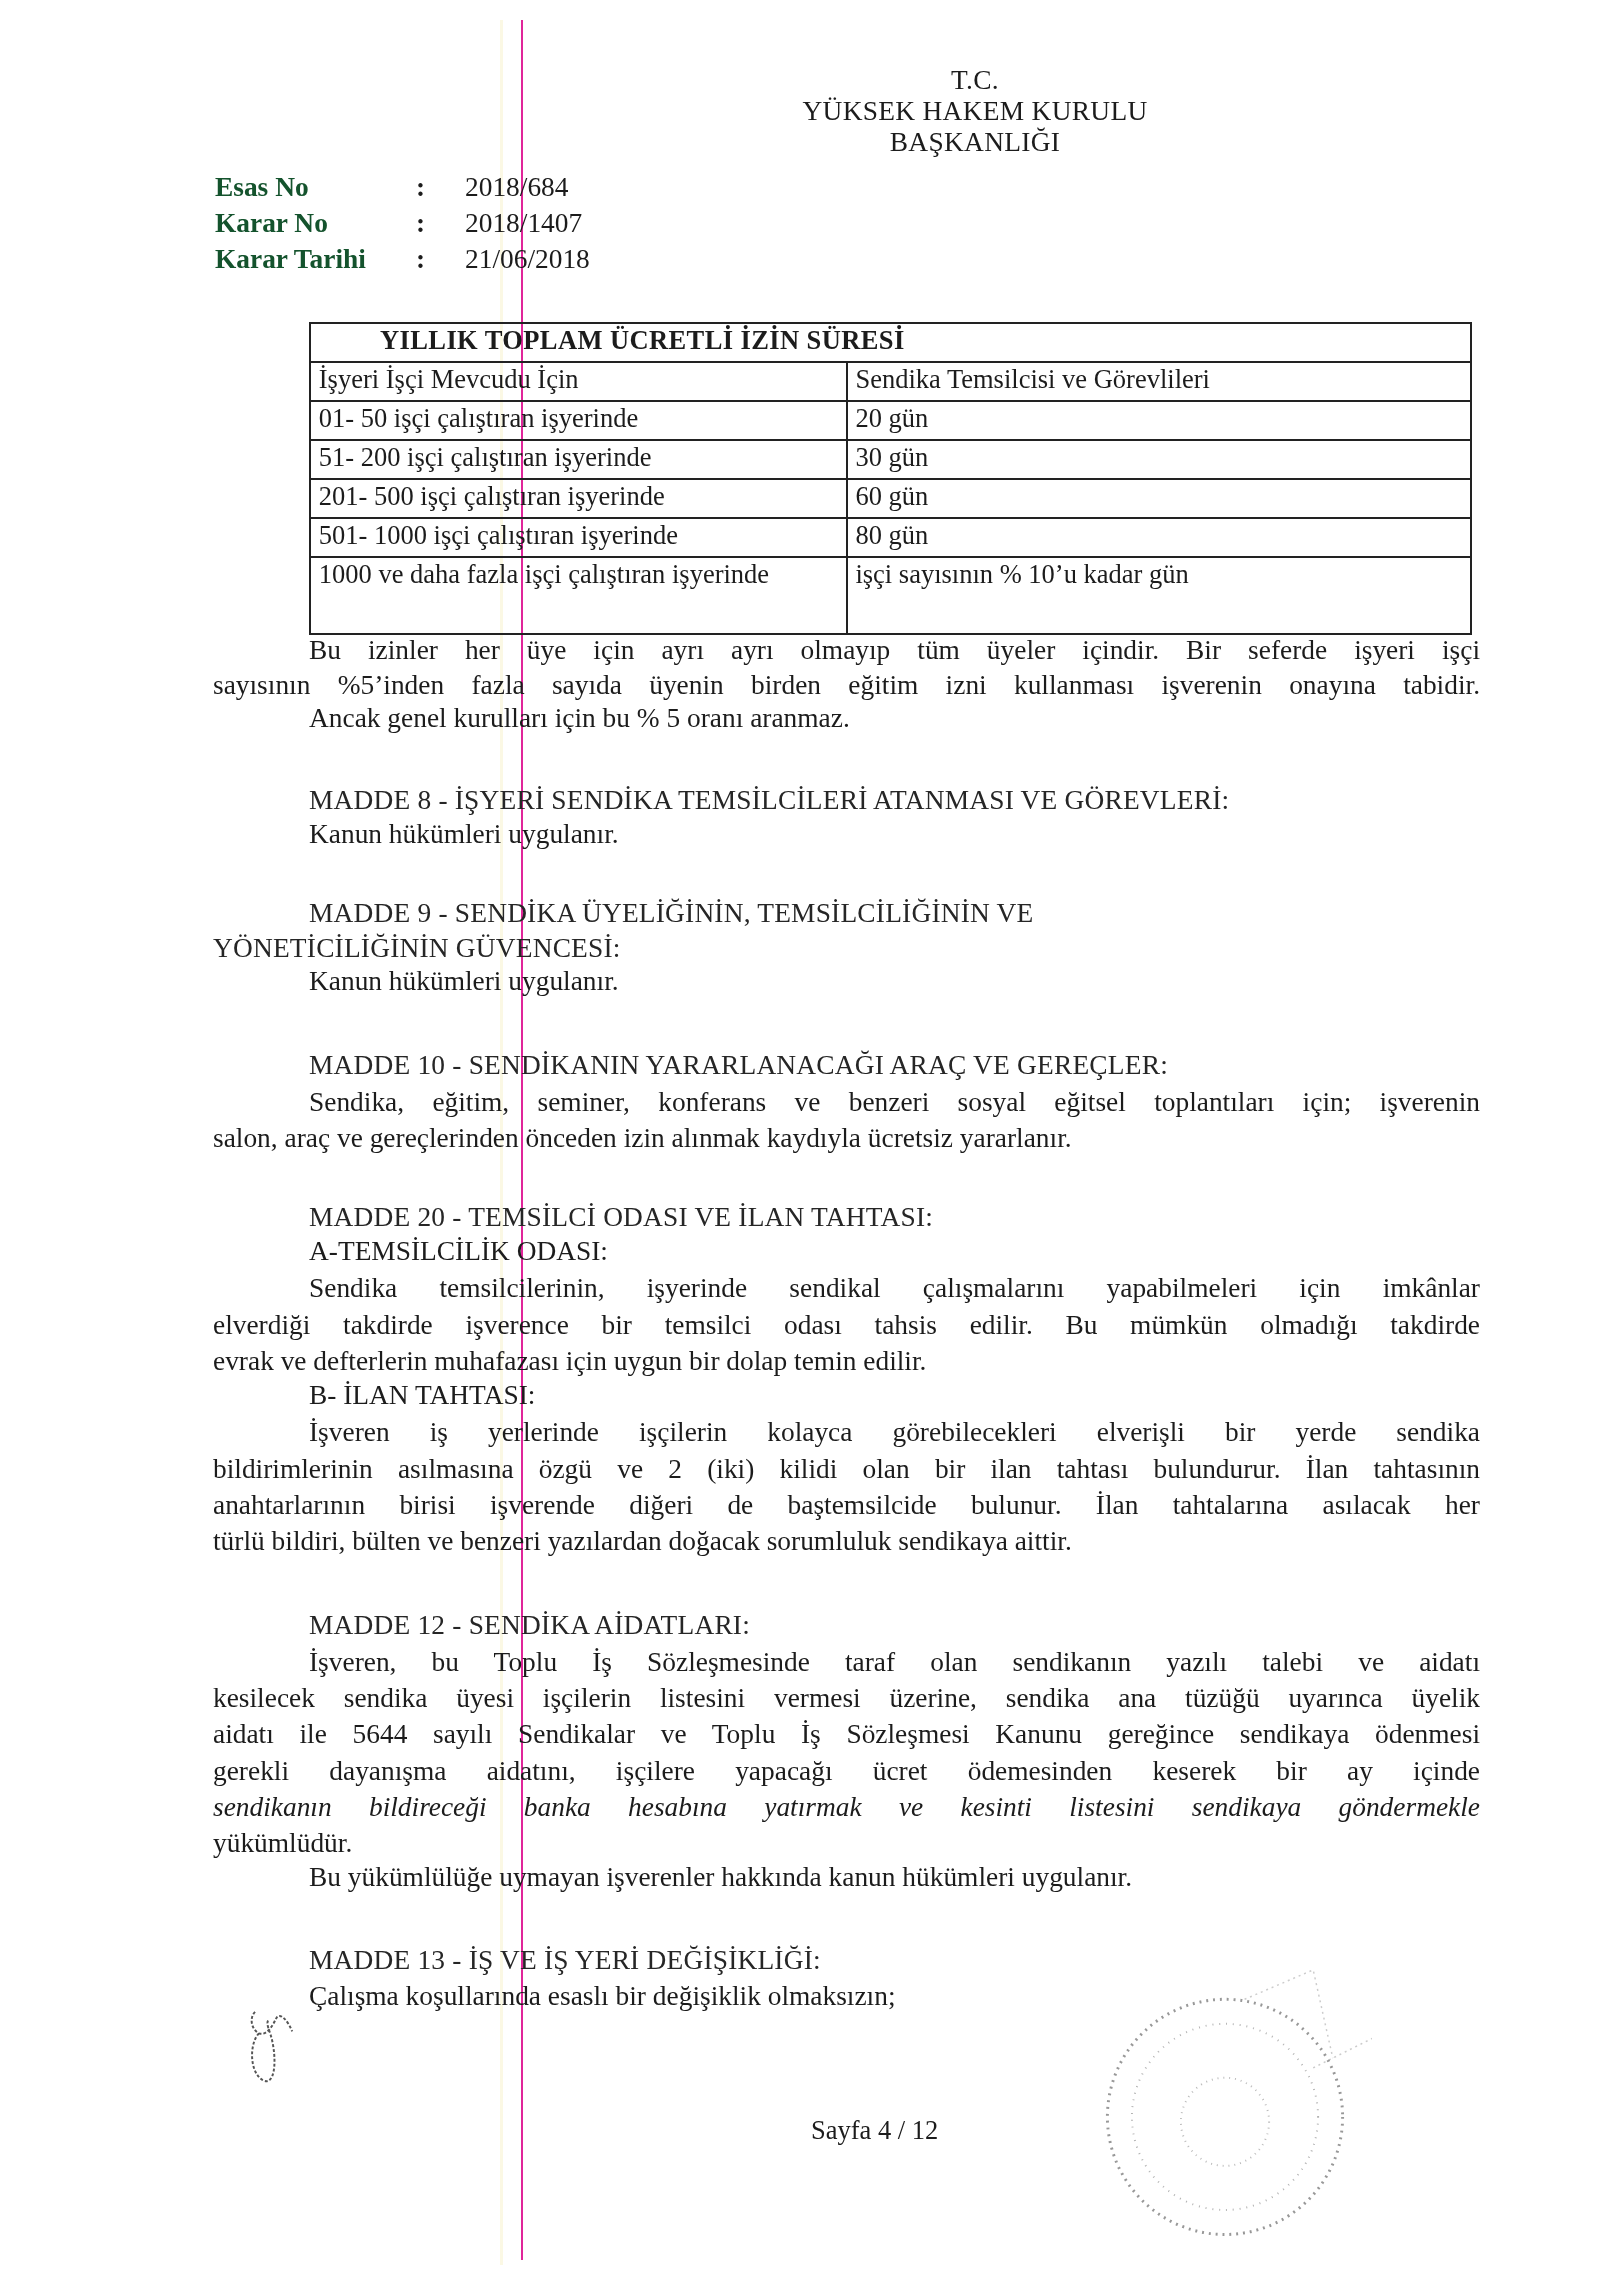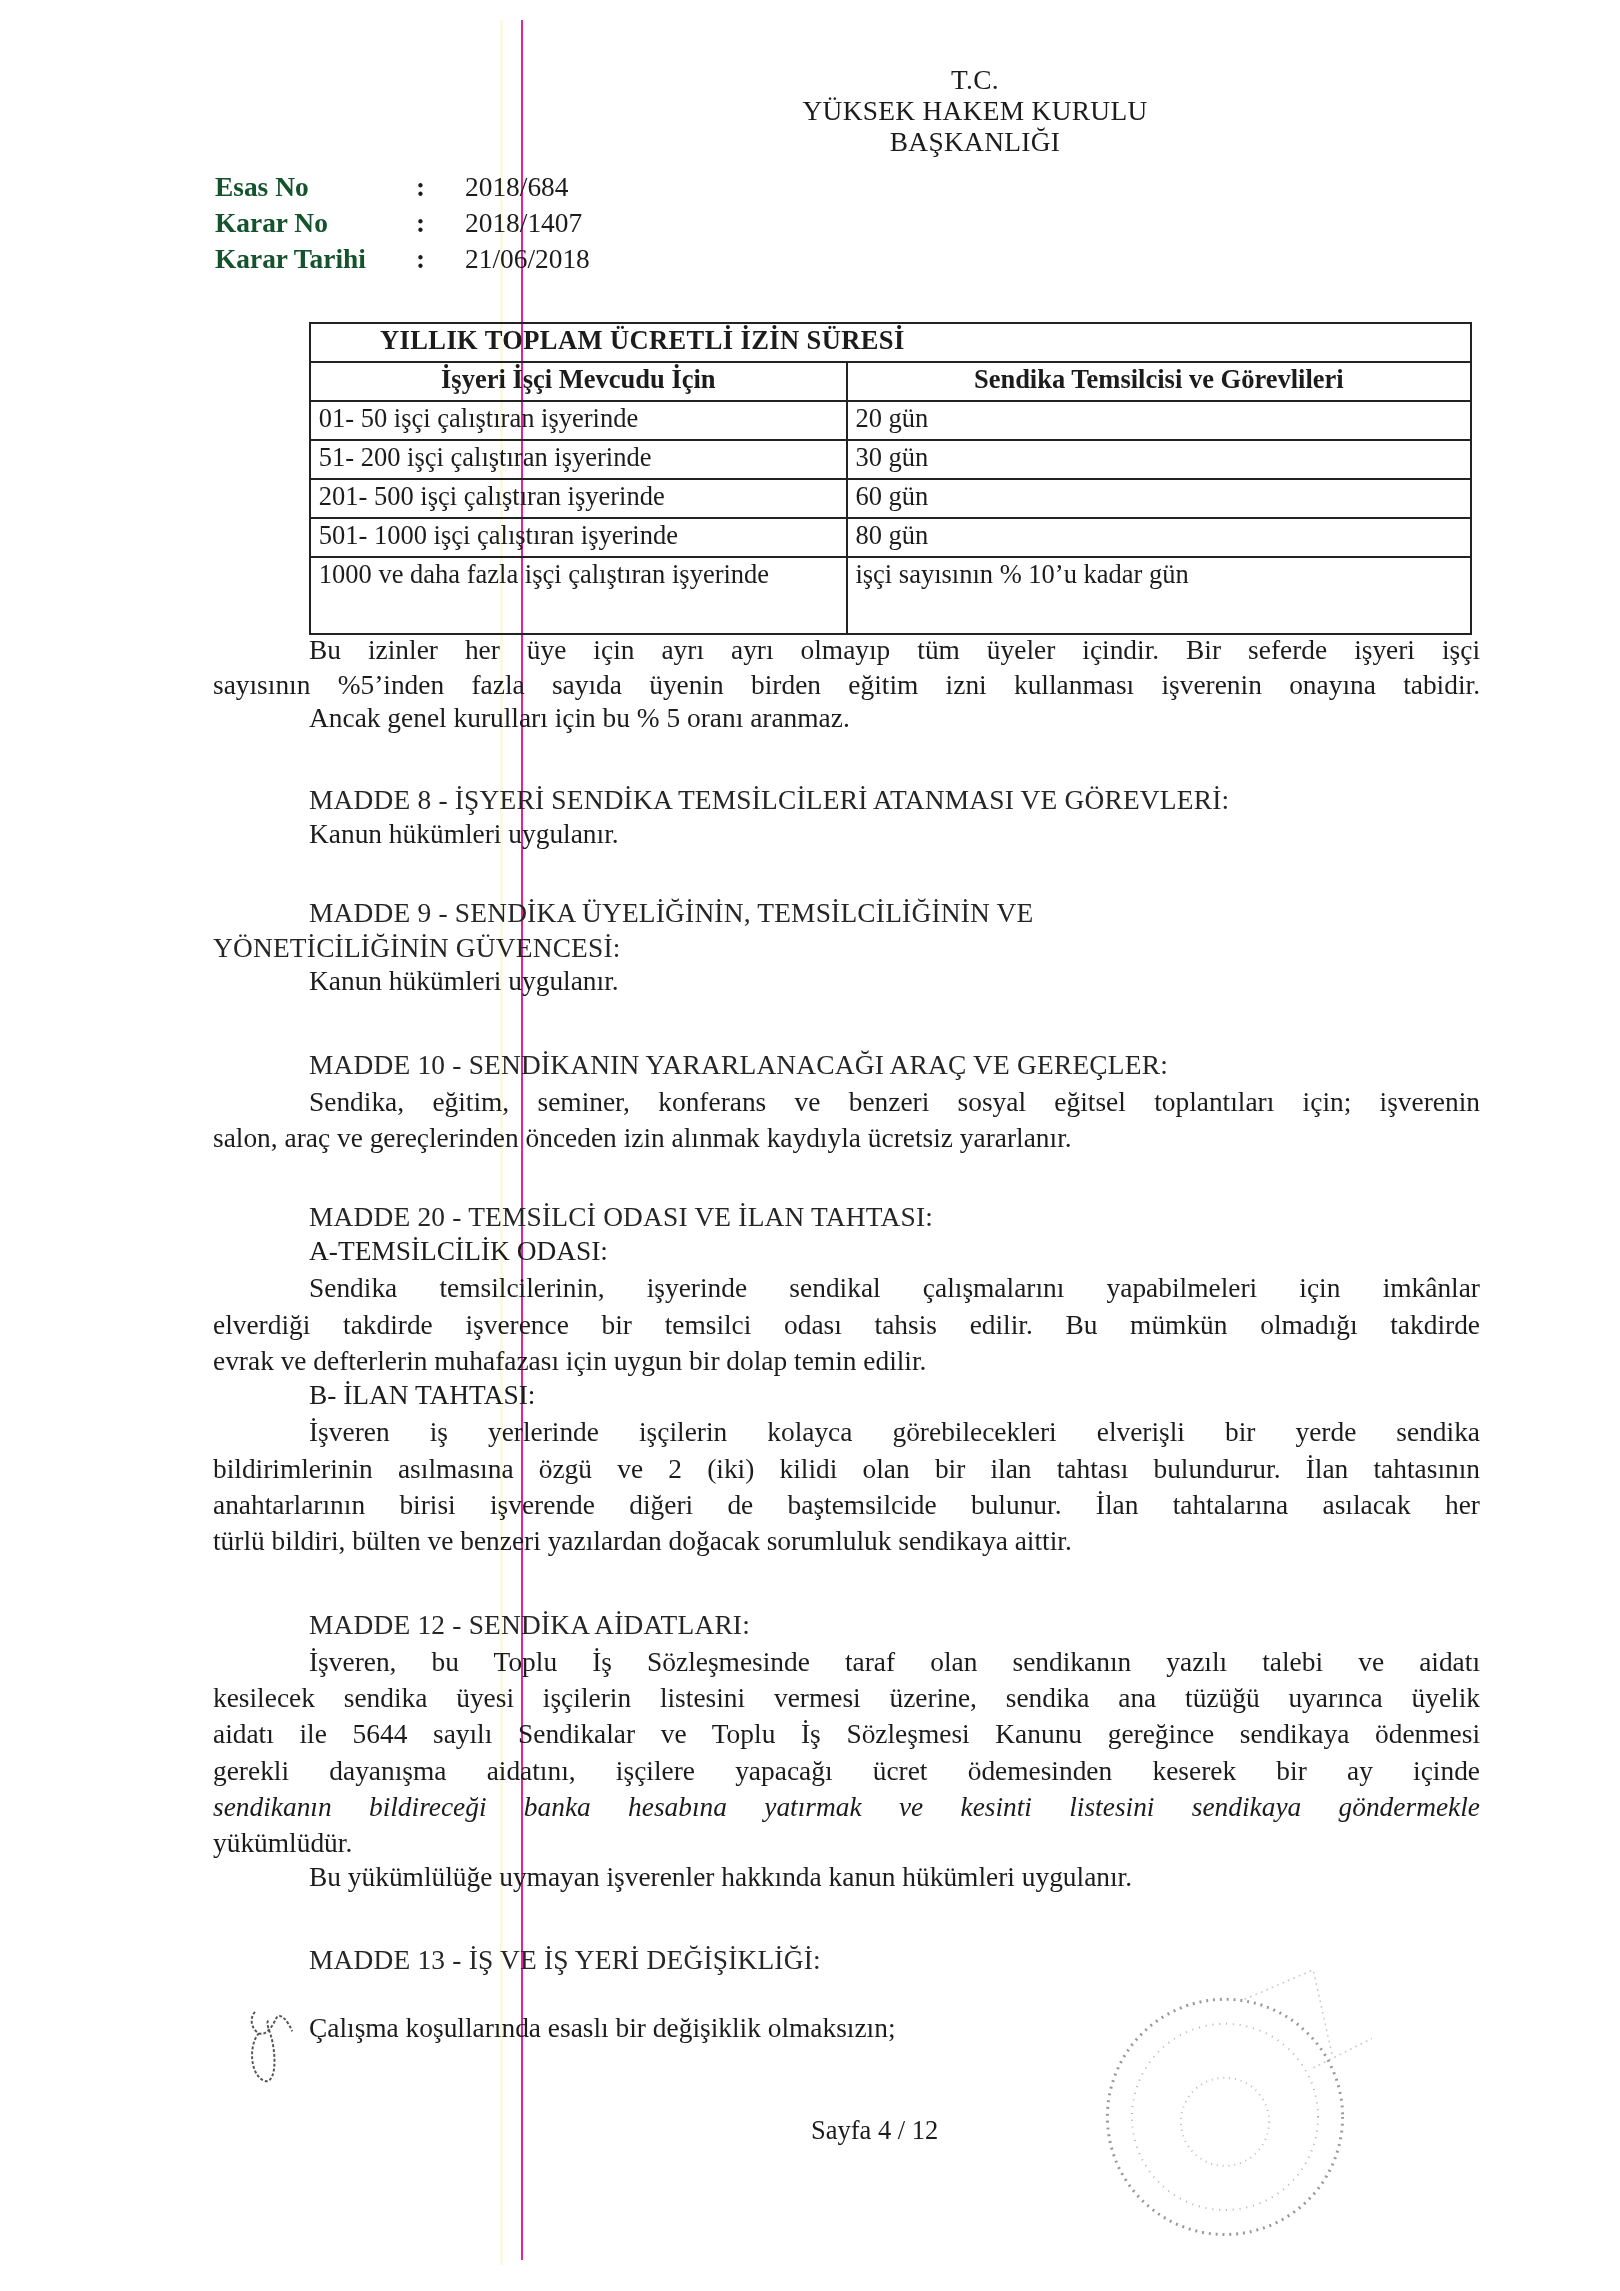--- a/index.html
+++ b/index.html
@@ -12,21 +12,21 @@
   .meta .colon { position:absolute; left:201px; font-weight:bold; }
   .meta .val { position:absolute; left:250px; }
   .line { font-size:27.4px; line-height:36px; left:213px; width:1267px; white-space:nowrap; }
   .just { text-align:justify; text-align-last:justify; white-space:normal; height:36px; overflow:hidden; }
   .ind { left:309px; width:1171px; }
   .madde { font-weight:normal; font-size:27.4px; letter-spacing:0.2px; color:#262626; }
   table.izin { position:absolute; left:309px; top:322px; width:1163px; border-collapse:collapse;
                font-size:26.5px; }
   table.izin td { border:2px solid #222; padding:0 7.8px; height:37px; line-height:33px; vertical-align:top; }
   table.izin td.title { font-weight:bold; padding-left:69px; letter-spacing:0.4px; }
-  table.izin td.hcol { font-weight:bold;text-align:center; }
+  table.izin td.hcol { font-weight:normal; }
   table.izin td.c1 { width:519px; }
   table.izin tr.last td { height:75px; }
   table.izin td.c1.jl { text-align:justify; }
   .pink-line { position:absolute; left:521px; top:19.6px; width:2px; height:2240px; background:#e0259a; }
   .yellow-line { position:absolute; left:500px; top:19.6px; width:2.9px; height:2245px; background:#fbf8e4; }
   .footer { font-size:26.5px; left:811px; top:2115px; }
   .signature { position:absolute; left:245px; top:2004px; width:69px; height:88px; }
   .stamp { position:absolute; left:1078px; top:1960px; width:294px; height:304px; }
 </style>
 </head>
@@ -116,21 +116,21 @@
 <div class="abs line ind madde" style="top:1607px;">MADDE 12 - SENDİKA AİDATLARI:</div>
 <div class="abs line ind just" style="top:1644px;">İşveren, bu Toplu İş Sözleşmesinde taraf olan sendikanın yazılı talebi ve aidatı</div>
 <div class="abs line just" style="top:1680px;">kesilecek sendika üyesi işçilerin listesini vermesi üzerine, sendika ana tüzüğü uyarınca üyelik</div>
 <div class="abs line just" style="top:1716px;">aidatı ile 5644 sayılı Sendikalar ve Toplu İş Sözleşmesi Kanunu gereğince sendikaya ödenmesi</div>
 <div class="abs line just" style="top:1753px;">gerekli dayanışma aidatını, işçilere yapacağı ücret ödemesinden keserek bir ay içinde</div>
 <div class="abs line just" style="top:1789px;font-style:italic;">sendikanın bildireceği banka hesabına yatırmak ve kesinti listesini sendikaya göndermekle</div>
 <div class="abs line" style="top:1825px;">yükümlüdür.</div>
 <div class="abs line ind" style="top:1859px;">Bu yükümlülüğe uymayan işverenler hakkında kanun hükümleri uygulanır.</div>
 
 <div class="abs line ind madde" style="top:1942px;">MADDE 13 - İŞ VE İŞ YERİ DEĞİŞİKLİĞİ:</div>
-<div class="abs line ind" style="top:1978px;margin-top:32px;">Çalışma koşullarında esaslı bir değişiklik olmaksızın;</div>
+<div class="abs line ind" style="top:1978px;">Çalışma koşullarında esaslı bir değişiklik olmaksızın;</div>
 
 <svg class="signature" viewBox="0 0 70 90">
   <path d="M10 8 C 4 14, 6 26, 14 30 C 22 33, 28 22, 32 14 C 36 8, 44 18, 48 28 M 14 30 C 4 40, 4 70, 18 78 C 30 84, 32 60, 28 40 C 26 28, 20 20, 24 16" fill="none" stroke="#555" stroke-width="2" stroke-dasharray="3,2"></path>
 </svg>
 
 <svg class="stamp" viewBox="0 0 300 310">
   <circle cx="150" cy="160" r="120" fill="none" stroke="#444" stroke-width="3" stroke-dasharray="2,5" opacity="0.55"></circle>
   <circle cx="150" cy="160" r="95" fill="none" stroke="#555" stroke-width="2" stroke-dasharray="1,6" opacity="0.45"></circle>
   <circle cx="150" cy="165" r="45" fill="none" stroke="#666" stroke-width="2" stroke-dasharray="1,5" opacity="0.45"></circle>
   <path d="M170 40 L 240 10 L 260 100 M 240 110 L 300 80" fill="none" stroke="#999" stroke-width="1.5" stroke-dasharray="2,4" opacity="0.5"></path>

